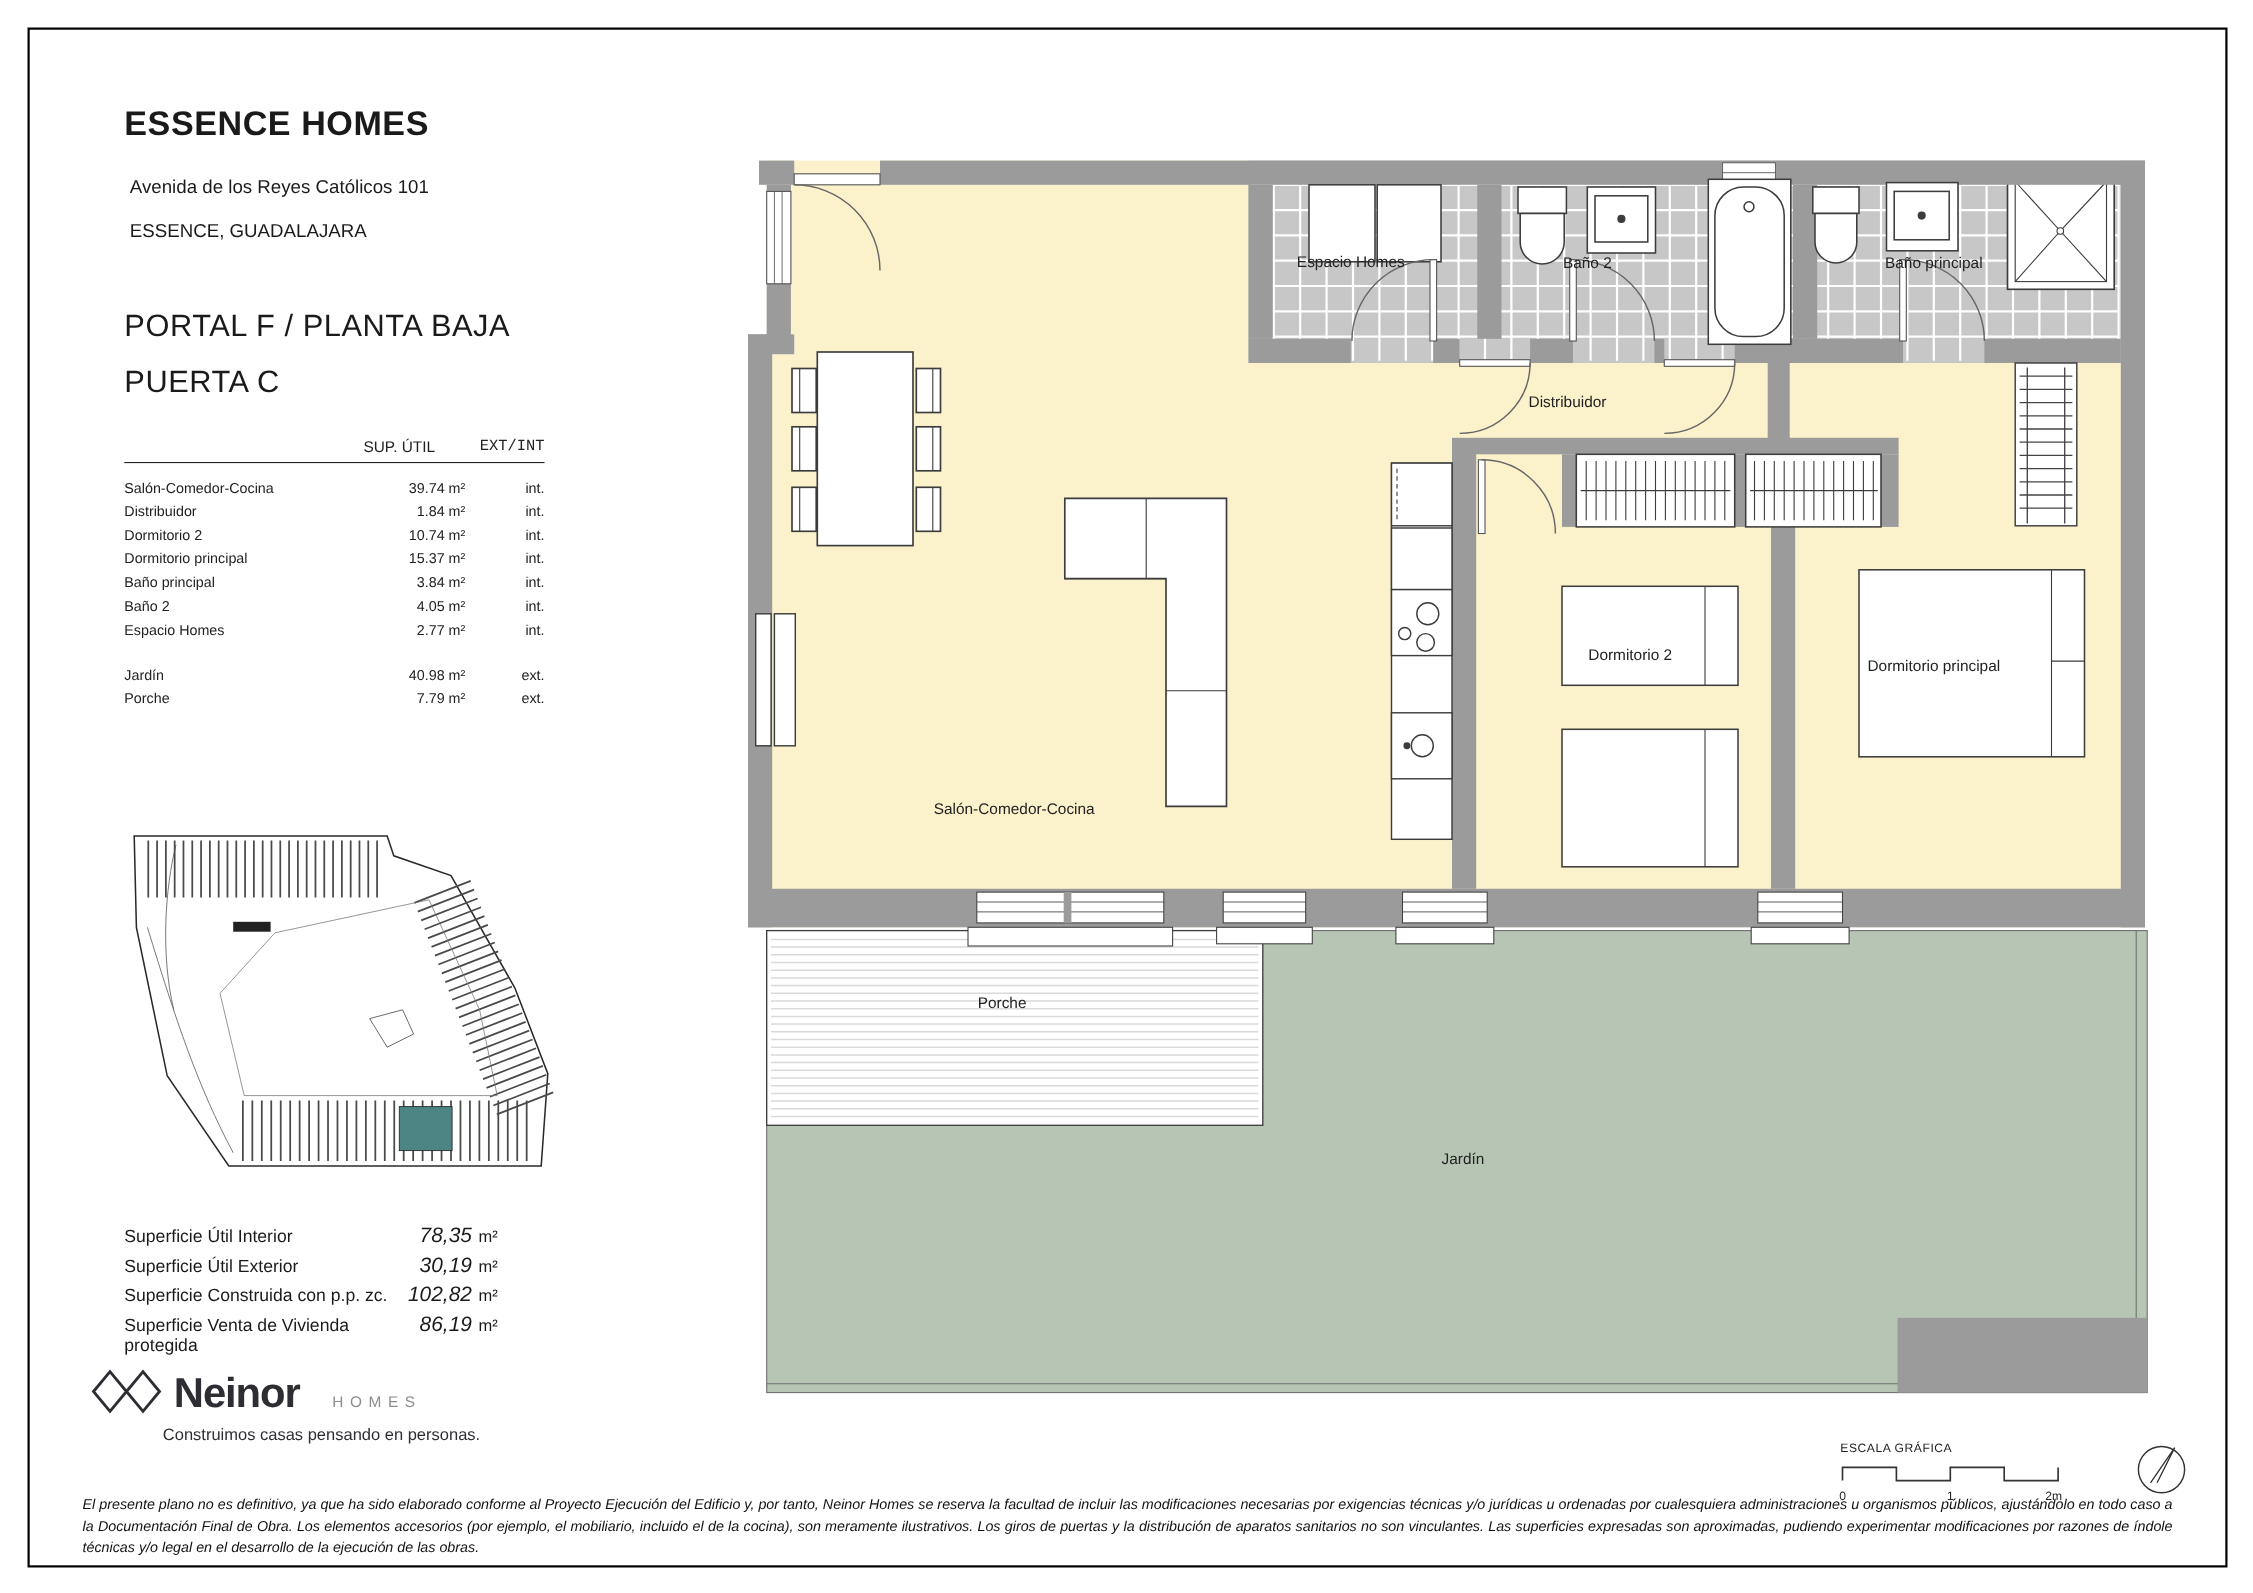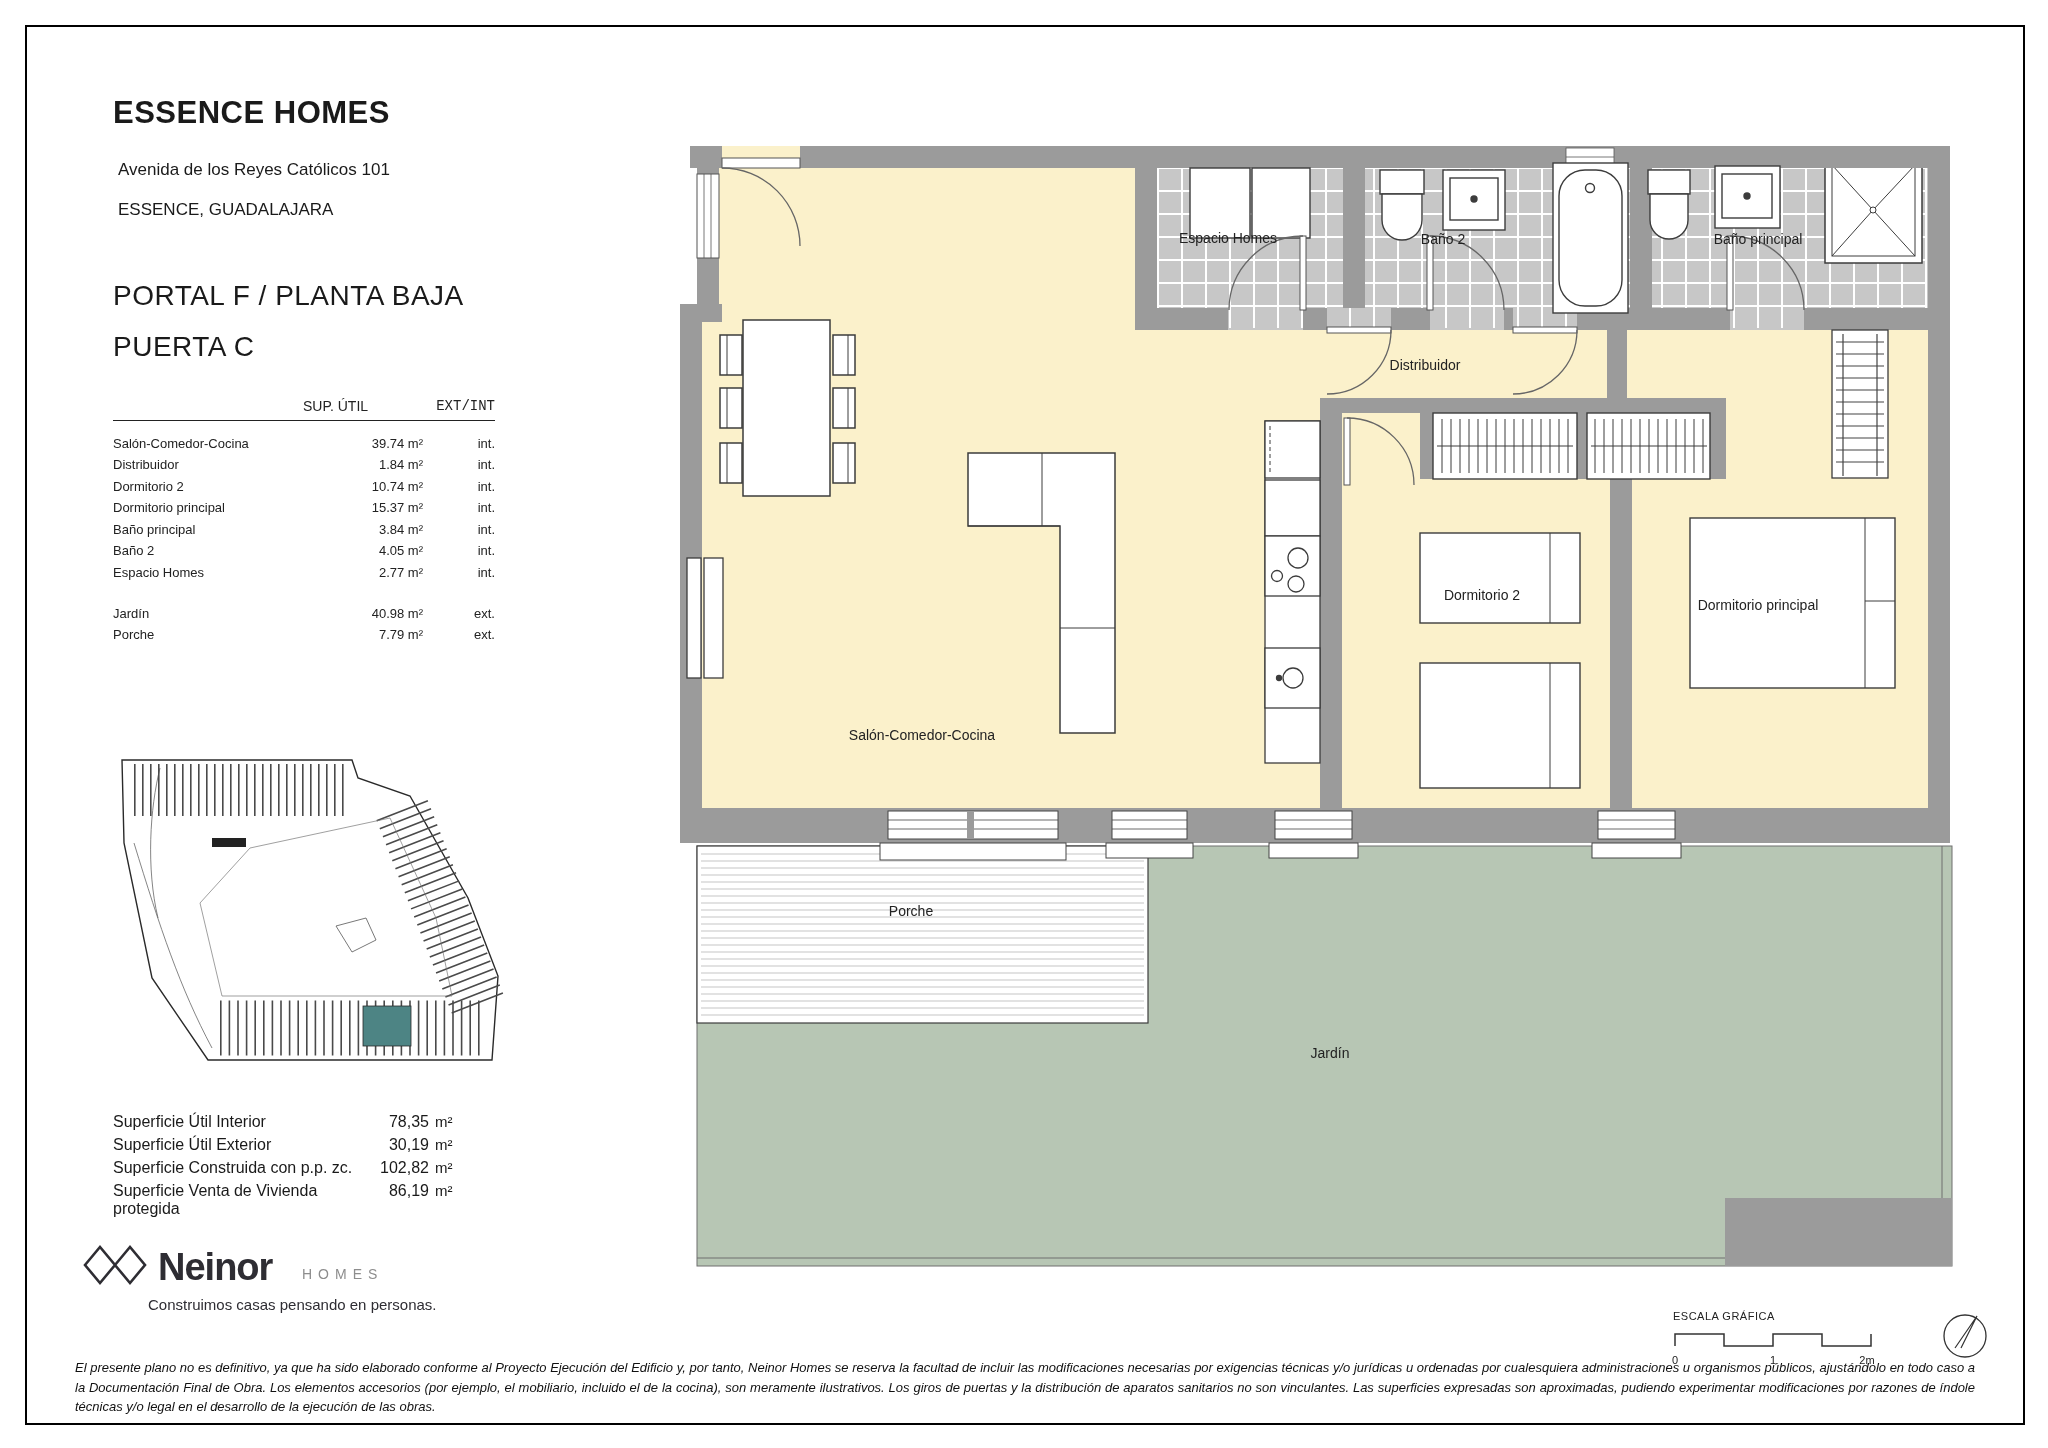--- a/index.html
+++ b/index.html
@@ -7,31 +7,31 @@
   .abs{position:absolute;}
   #page-border{left:25px;top:25px;width:1996px;height:1396px;border:2px solid #000;}
   
   #project-title{left:113px;top:95px;font-size:31px;font-weight:700;letter-spacing:.5px;}
   #addr1{left:118px;top:160px;font-size:17px;}
   #addr2{left:118px;top:200px;font-size:17px;}
   #unit1{left:113px;top:280px;font-size:28px;letter-spacing:.5px;}
   #unit2{left:113px;top:331px;font-size:28px;letter-spacing:.5px;}
   #areas{left:113px;top:398px;width:382px;font-size:13px;color:#222;}
   .tbl-head{display:flex;border-bottom:1.4px solid #222;padding-bottom:6px;font-size:14px;}
-  .tbl-head .h-sup{margin-left:auto;width:120px;text-align:left;}
+  .tbl-head .h-sup{margin-left:auto;width:120px;text-align:center;}
   .tbl-head .h-ei{width:72px;text-align:right;font-family:Liberation Mono, monospace;}
   .trow{display:flex;margin-top:6.5px;}
   .trow .n{flex:1;}
   .trow .s{width:120px;text-align:right;}
   .trow .t{width:72px;text-align:right;}
   .gap-top{margin-top:26px;}
   #summary{left:113px;top:1108px;width:352px;font-size:16px;}
   .srow{display:flex;margin-top:5px;align-items:baseline;}
   .srow .l{flex:1;}
-  .srow .v{width:64px;text-align:right;font-size:16px;}
+  .srow .v{width:64px;text-align:right;font-style:italic;font-size:19px;}
   .srow .u{width:30px;text-align:left;padding-left:6px;font-size:15px;}
   
   #brand{left:82px;top:1244px;}
   #brand-name{left:158px;top:1246px;font-size:38px;font-weight:700;color:#2e2d33;letter-spacing:-1px;}
   #brand-sub{left:302px;top:1266px;font-size:14px;letter-spacing:6px;color:#8d8d8d;}
   #brand-tag{left:148px;top:1296px;font-size:15px;font-weight:400;color:#2e2d33;}
   
   #disclaimer{left:75px;top:1358px;width:1900px;font-size:13px;font-style:italic;
     line-height:1.5;text-align:justify;color:#111;}
   svg text{font-family:"Liberation Sans",sans-serif;}

